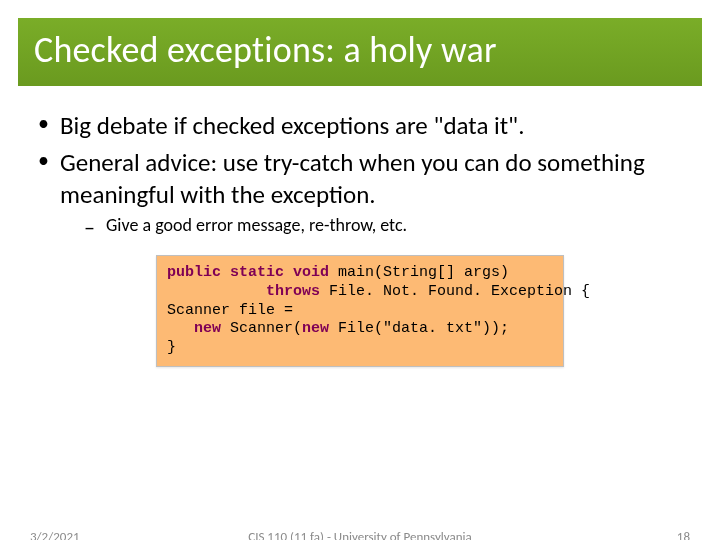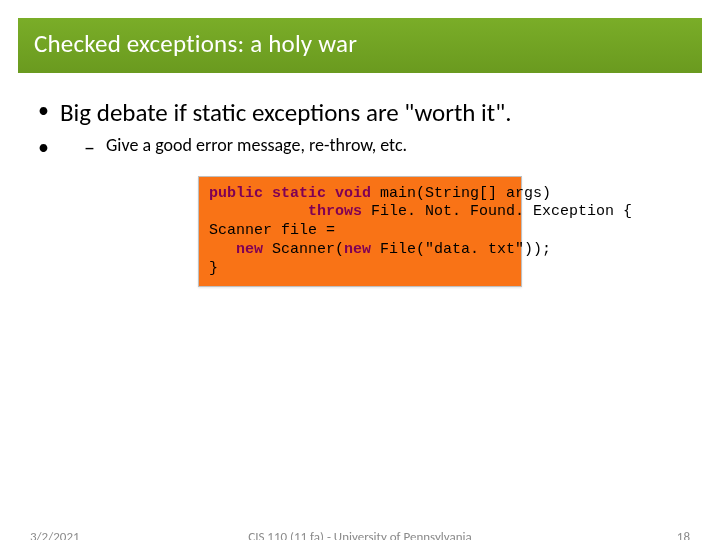--- a/index.html
+++ b/index.html
@@ -6,21 +6,21 @@
   html, body { width: 720px; height: 540px; font-family: Calibri, "Segoe UI", sans-serif; background: #fff; color: #000; }
   .slide { width: 720px; height: 540px; position: relative; padding: 0; }
   .title-bar {
     background: #6a9a1f;
     background: linear-gradient(to bottom, #7aad28 0%, #6a9a1f 100%);
     margin: 18px 18px 0 18px;
     padding: 10px 16px 14px 16px;
     color: #fff;
   }
   .title-bar h1 {
-    font-size: 25px;
+    font-size: 36px;
     font-weight: 400;
     letter-spacing: 0.2px;
   }
   .content {
     padding: 24px 36px 0 36px;
   }
   ul.top { list-style: none; }
   ul.top > li {
     font-size: 25px;
     line-height: 1.25;
@@ -44,23 +44,23 @@
   }
   ul.sub > li::before {
     content: "–";
     position: absolute;
     left: 24px;
     top: 0;
     font-size: 22px;
   }
   .codebox {
     margin: 18px auto 0 auto;
-    width: 324px;
+    width: 408px;
     border: 1px solid #bfbfbf;
-    background: #f97316;
+    background: #fdba74;
     padding: 8px 10px;
     font-family: Consolas, "Courier New", monospace;
     font-size: 15px;
     line-height: 1.25;
     white-space: pre;
     box-shadow: 0 1px 2px rgba(0,0,0,0.1);
   }
   .kw { color: #7f0055; font-weight: bold; }
   .footer {
     position: absolute;
@@ -80,22 +80,23 @@
 </head>
 <body>
 <div class="slide">
 
   <div class="title-bar">
     <h1>Checked exceptions: a holy war</h1>
   </div>
 
   <div class="content">
     <ul class="top">
-      <li>Big debate if static exceptions are "worth it".</li>
+      <li>Big debate if checked exceptions are "data it".</li>
       <li>
+        <span>General advice: use try-catch when you can do something meaningful with the exception.</span>
         <ul class="sub">
           <li>Give a good error message, re-throw, etc.</li>
         </ul>
       </li>
     </ul>
 
     <div class="codebox"><span class="kw">public</span> <span class="kw">static</span> <span class="kw">void</span><span> main(String[] args)</span>
 <span>           </span><span class="kw">throws</span><span> File. Not. Found. Exception {</span>
 <span>Scanner file =</span>
 <span>   </span><span class="kw">new</span><span> Scanner(</span><span class="kw">new</span><span> File("data. txt"));</span>

